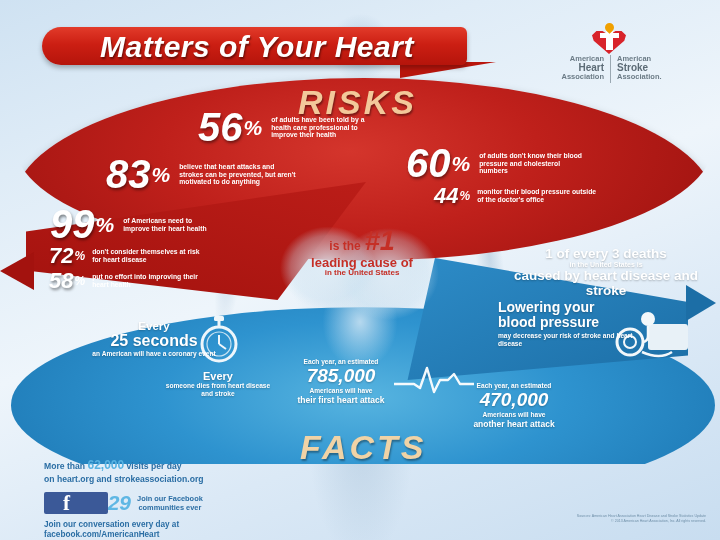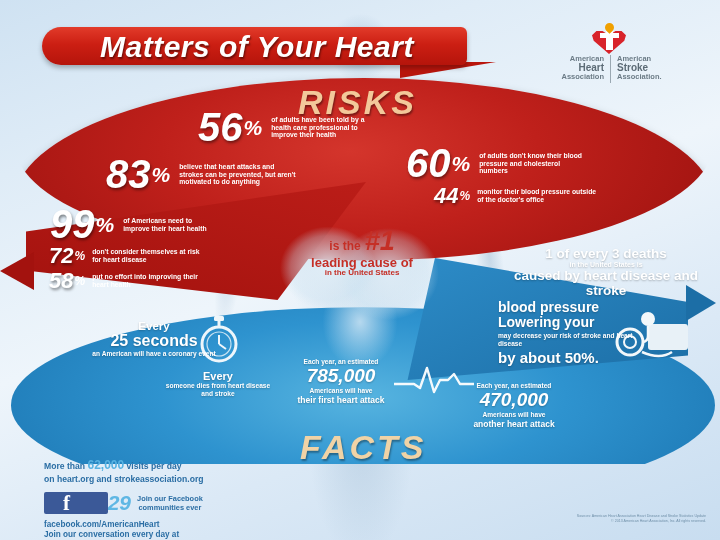--- a/index.html
+++ b/index.html
@@ -487,24 +487,23 @@
     <div class="l6">in the United States</div>
   </div>
 
   <div class="bfact" id="fact-1of3">
     <div class="a">1 of every 3 deaths</div>
     <div class="b">in the United States is</div>
     <div class="c">caused by heart disease and stroke</div>
   </div>
 
   <div class="bfact" id="fact-bp">
+    <div class="a">Lowering your</div>
     <div class="a">blood pressure</div>
-    <div class="a">Lowering your</div>
     <div class="b">may decrease your risk of stroke and heart disease</div>
-    <div class="c">by about 50%.</div>
   </div>
 
   <div class="icon-bp-cuff">
     <svg viewBox="0 0 78 54" width="78" height="54">
       <rect x="36" y="12" width="40" height="26" rx="3" fill="#ffffff" opacity="0.95"></rect>
       <circle cx="18" cy="30" r="13" fill="none" stroke="#ffffff" stroke-width="3"></circle>
       <circle cx="18" cy="30" r="6" fill="none" stroke="#ffffff" stroke-width="2"></circle>
       <circle cx="36" cy="7" r="7" fill="#ffffff"></circle>
       <path d="M36 14 L36 24 Q36 30 30 30" fill="none" stroke="#ffffff" stroke-width="2.5"></path>
       <path d="M30 40 Q48 48 60 40" fill="none" stroke="#ffffff" stroke-width="2.5"></path>
@@ -564,22 +563,22 @@
       <div class="fb-badge">
         <span class="fb-f">f</span>
       </div>
       <div class="fb-count">329</div>
       <div class="fb-note">
         <div>Join our Facebook</div>
         <div>communities ever</div>
       </div>
     </div>
     <div class="f-line3">
+      <div>Join our conversation every day at</div>
       <div>facebook.com/AmericanHeart</div>
-      <div>Join our conversation every day at</div>
     </div>
   </div>
 
   <div class="fineprint">
     <div>Sources: American Heart Association Heart Disease and Stroke Statistics Update</div>
     <div>© 2013 American Heart Association, Inc. All rights reserved.</div>
   </div>
 
 </div>
 

